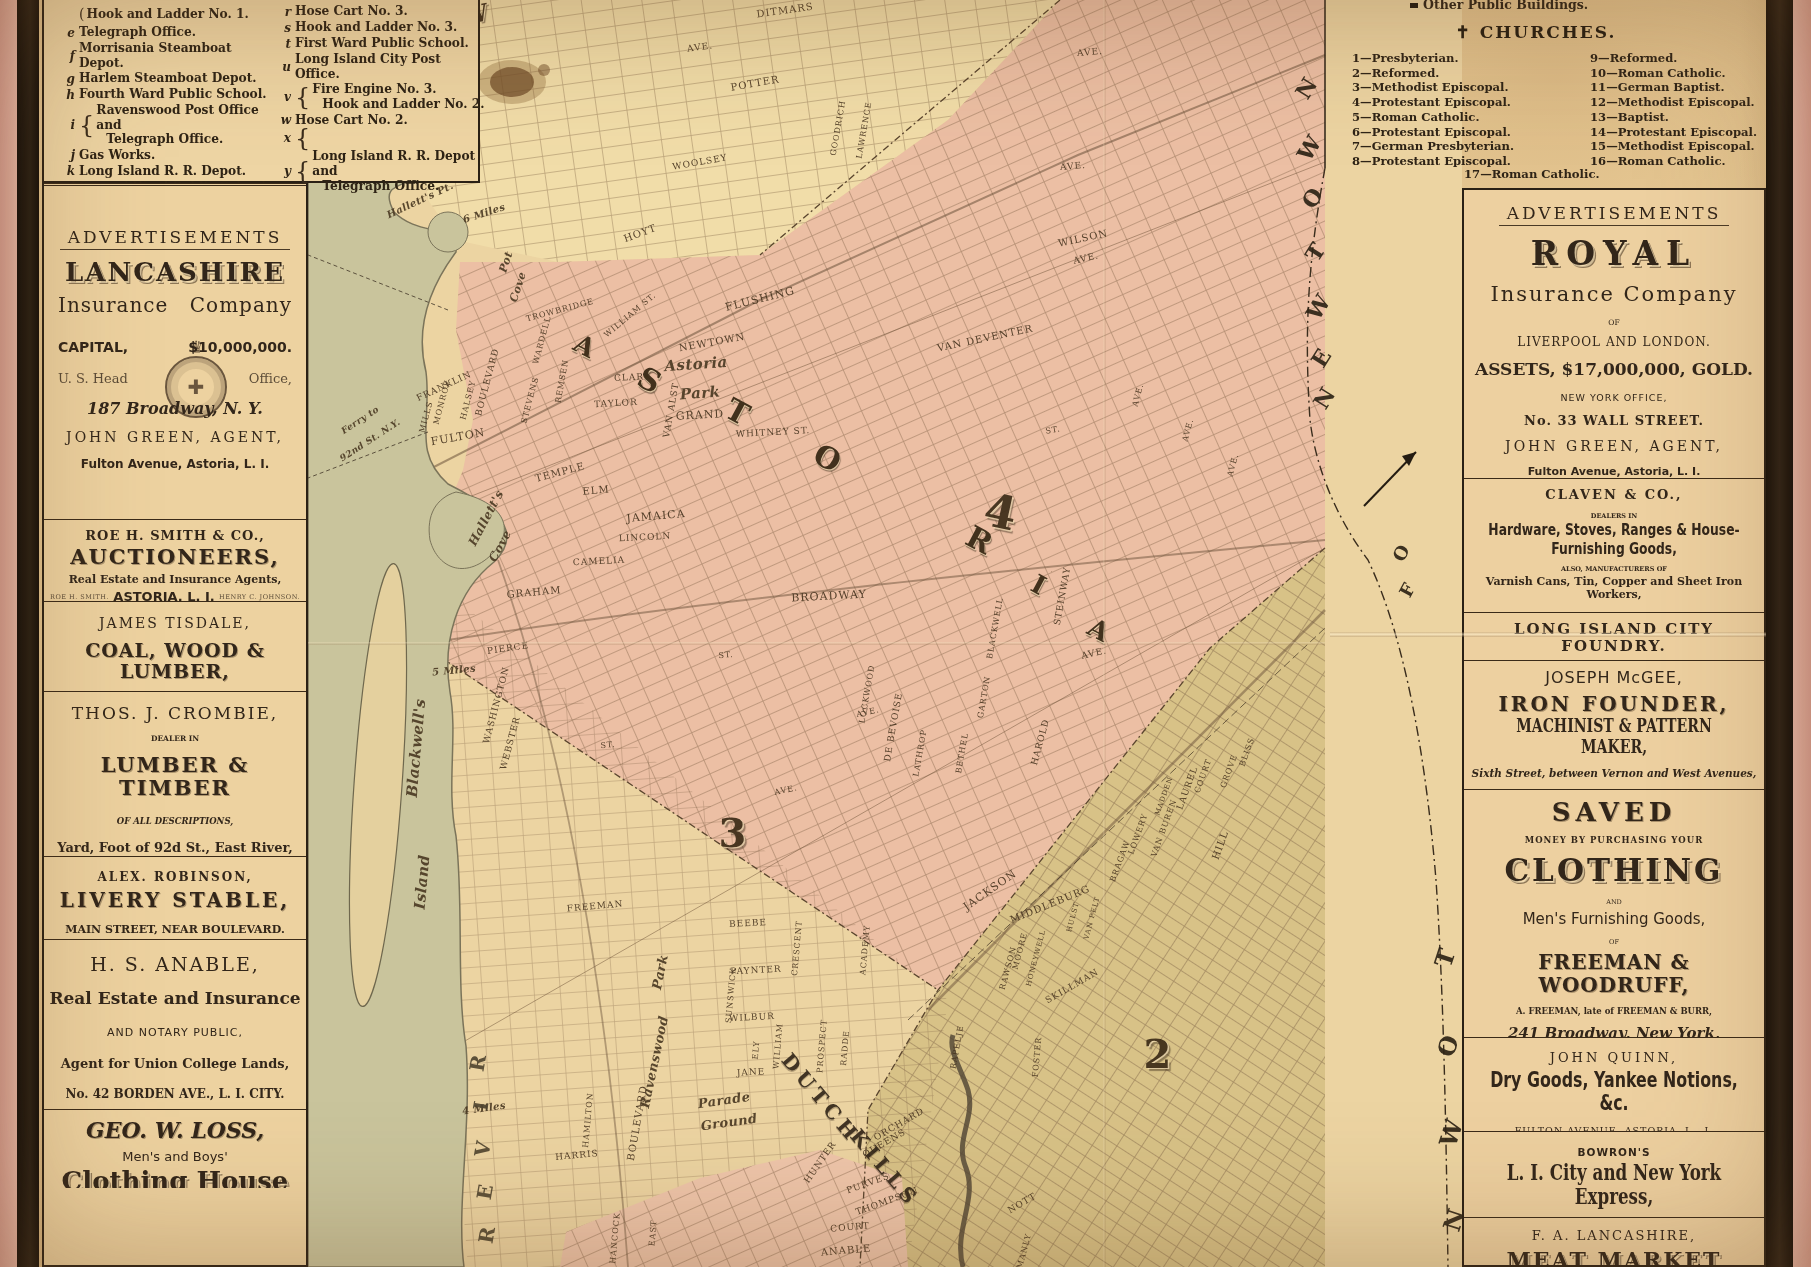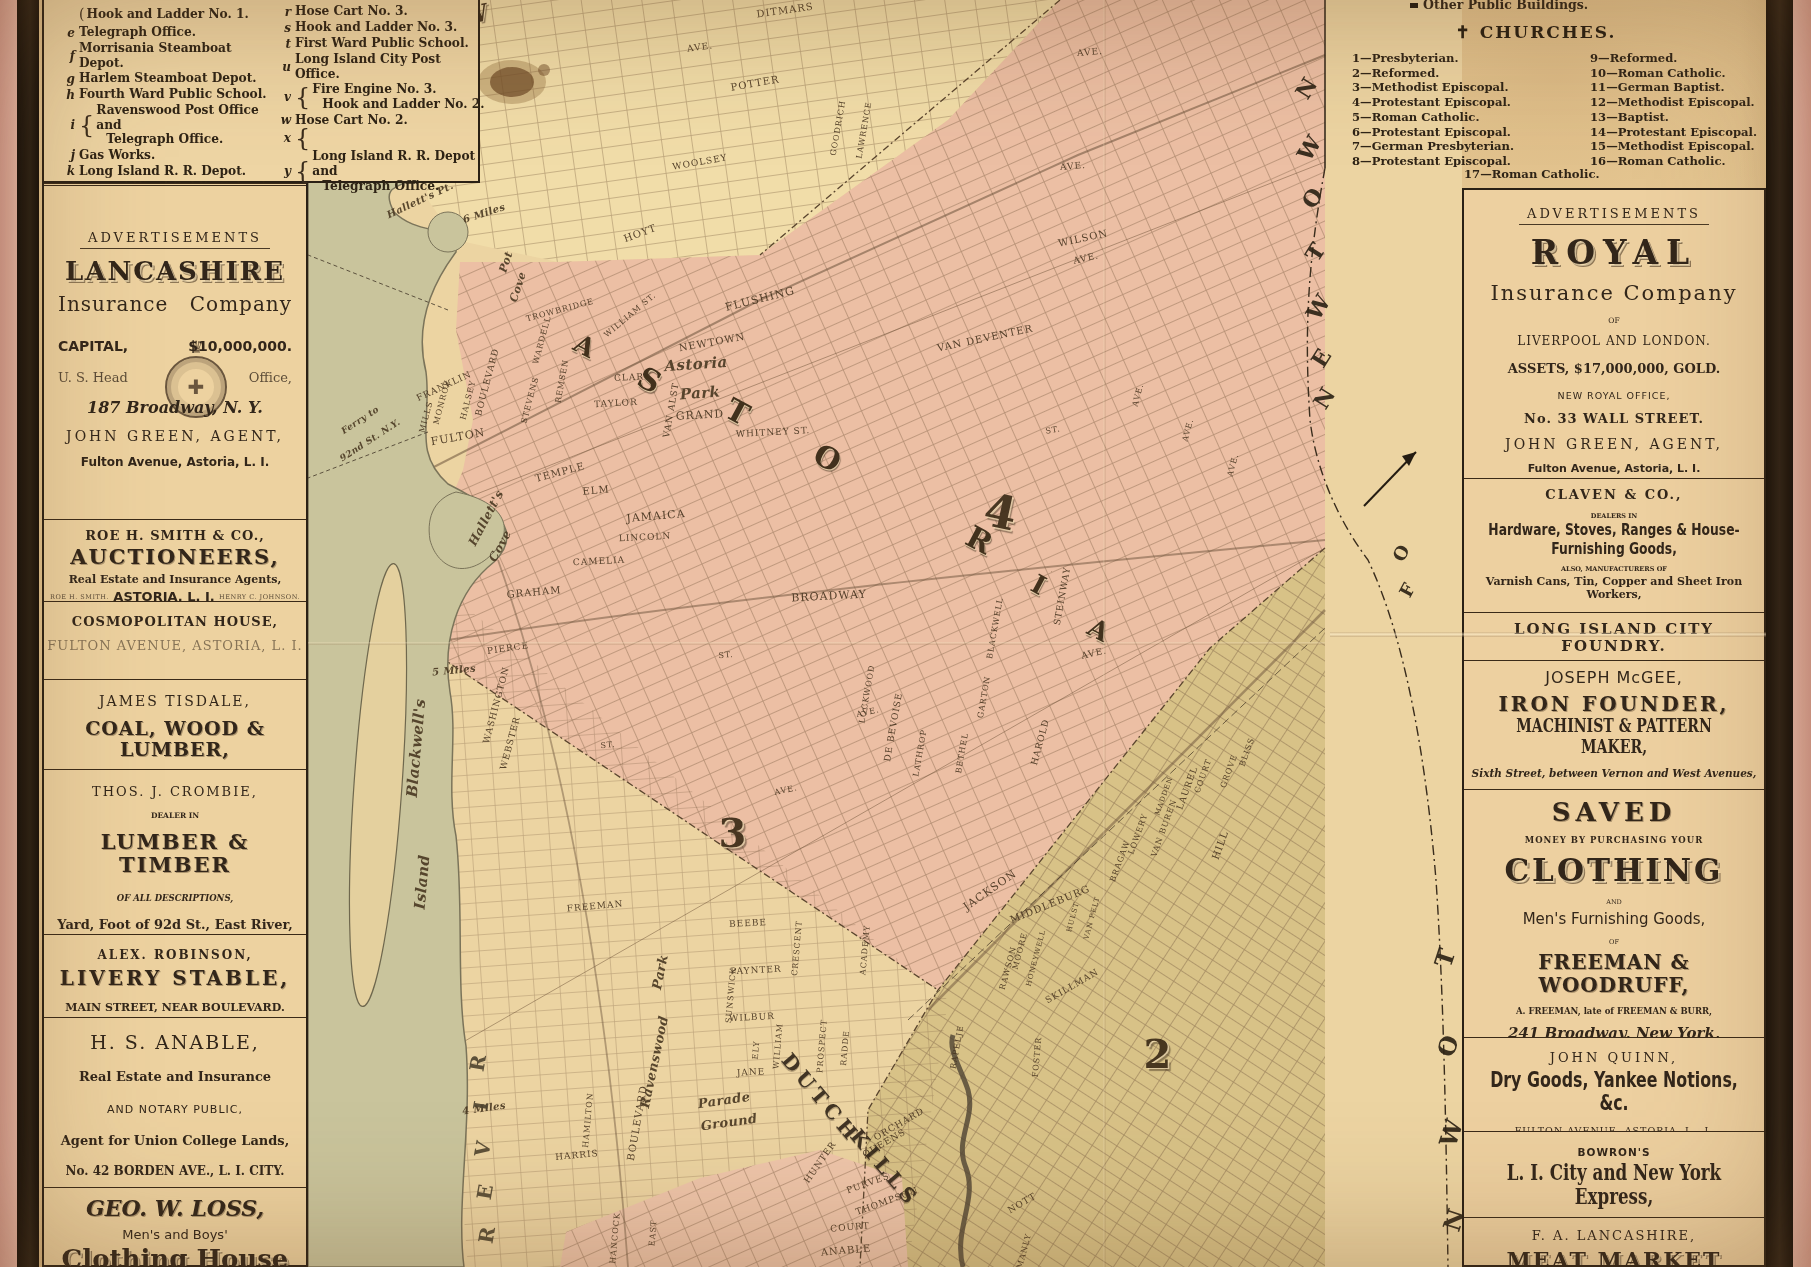--- a/index.html
+++ b/index.html
@@ -64,21 +64,21 @@
   .ln{text-align:center;line-height:1.12;position:relative;z-index:1}
   .ln>span{display:inline-block}
   .row{display:flex;justify-content:space-between;align-items:baseline;padding:0 14px;position:relative;z-index:1}
   .row3{display:flex;justify-content:space-between;align-items:center;padding:0 6px;position:relative;z-index:1}
   .row3 .side{font-size:6.5px;letter-spacing:.5px;opacity:.8}
   .row3 .mid{font-size:13px;font-weight:700;font-family:"DejaVu Sans",sans-serif}
   .hrline{border-top:1.2px solid #3a2a18;margin:5px 0 2px}
   
   .t6{font-size:6.5px}.t7{font-size:7.5px}.t8{font-size:8.5px}.t9{font-size:9.5px}
   .t10{font-size:10.5px}.t11{font-size:11px}.t12{font-size:12px}.t13{font-size:13px}
-  .t14{font-size:14px}.t15{font-size:15px}.t16{font-size:16px}.t17{font-size:13px}
+  .t14{font-size:14px}.t15{font-size:15px}.t16{font-size:16px}.t17{font-size:17px}
   .t18{font-size:18px}.t19{font-size:19px}.t20{font-size:20px}.t21{font-size:21px}
   .t22{font-size:22px}.t26{font-size:26px}
   .t31{font-size:31px}.t32{font-size:33px}
   .b{font-weight:700}.i{font-style:italic}
   .sans{font-family:"DejaVu Sans",sans-serif}
   .sp1{letter-spacing:1px}.sp2{letter-spacing:2px}.sp3{letter-spacing:3px}.sp4{letter-spacing:5px}.sp6{letter-spacing:8px}
   .shd{text-shadow:1.5px 1.5px 0 rgba(250,232,192,.6),2.5px 2.5px 0 rgba(62,44,26,.55)}
   .shd-l{text-shadow:1px 1px 0 rgba(62,44,26,.38)}
   .cond{transform:scale(.88,1.14)}
   .faded{opacity:.78}.faded2{opacity:.55}
@@ -491,24 +491,20 @@
       <div class="panel" style="height: 82px;">
         <div class="ln m4"><span class="t13 b sp1">ROE H. SMITH &amp; CO.,</span></div>
         <div class="ln m1"><span class="t21 b sp2 shd-l">AUCTIONEERS,</span></div>
         <div class="ln m1"><span class="t11 b">Real Estate and Insurance Agents,</span></div>
         <div class="row3 m2">
           <span class="side">ROE H. SMITH.</span>
           <span class="mid">ASTORIA, L. I.</span>
           <span class="side">HENRY C. JOHNSON.</span>
         </div>
       </div>
-      <div class="panel" style="height: 78px;">
-        <div class="ln m8"><span class="t17 b sp1">COSMOPOLITAN HOUSE,</span></div>
-        <div class="ln m6"><span class="t13 faded2 sp1">FULTON AVENUE, ASTORIA, L. I.</span></div>
-      </div>
       <div class="panel" style="height: 90px;">
         <div class="ln m10"><span class="t14 sp2">JAMES TISDALE,</span></div>
         <div class="ln m8"><span class="t19 b sp1 shd-l">COAL, WOOD &amp; LUMBER,</span></div>
         <div class="ln m8"></div>
       </div>
       <div class="panel" style="height: 165px;">
         <div class="ln m10"><span class="t17 sp2">THOS. J. CROMBIE,</span></div>
         <div class="ln m4"><span class="t7 b">DEALER IN</span></div>
         <div class="ln m8"><span class="t21 b sp2 shd-l">LUMBER &amp; TIMBER</span></div>
         <div class="ln m10"><span class="t8 b i">OF ALL DESCRIPTIONS,</span></div>
@@ -533,21 +529,21 @@
       </div>
     </div>
   <div id="adsRight">
       <div class="panel" style="height: 288px;">
         <div class="ln m12"><span class="t17 sp3 rule">ADVERTISEMENTS</span></div>
         <div class="ln m10"><span class="t32 b shd sp6">ROYAL</span></div>
         <div class="ln m10"><span class="t21 sp2">Insurance Company</span></div>
         <div class="ln m4"><span class="t7">OF</span></div>
         <div class="ln m4"><span class="t12 sp1">LIVERPOOL AND LONDON.</span></div>
         <div class="ln m10"><span class="t17 b">ASSETS, $17,000,000, GOLD.</span></div>
-        <div class="ln m8"><span class="t9 sans sp1">NEW ROYAL OFFICE,</span></div>
+        <div class="ln m8"><span class="t9 sans sp1">NEW YORK OFFICE,</span></div>
         <div class="ln m6"><span class="t13 b sp1">No. 33 WALL STREET.</span></div>
         <div class="ln m8"><span class="t14 sp3">JOHN GREEN, AGENT,</span></div>
         <div class="ln m6"><span class="t11 b sans">Fulton Avenue, Astoria, L. I.</span></div>
       </div>
       <div class="panel" style="height: 134px;">
         <div class="ln m4"><span class="t13 b sp2">CLAVEN &amp; CO.,</span></div>
         <div class="ln m1"><span class="t6 b">DEALERS IN</span></div>
         <div class="ln m2"><span class="t14 b sans cond">Hardware, Stoves, Ranges &amp; House-Furnishing Goods,</span></div>
         <div class="ln m2"><span class="t6 b">ALSO, MANUFACTURERS OF</span></div>
         <div class="ln m1"><span class="t11 b">Varnish Cans, Tin, Copper and Sheet Iron Workers,</span></div>

